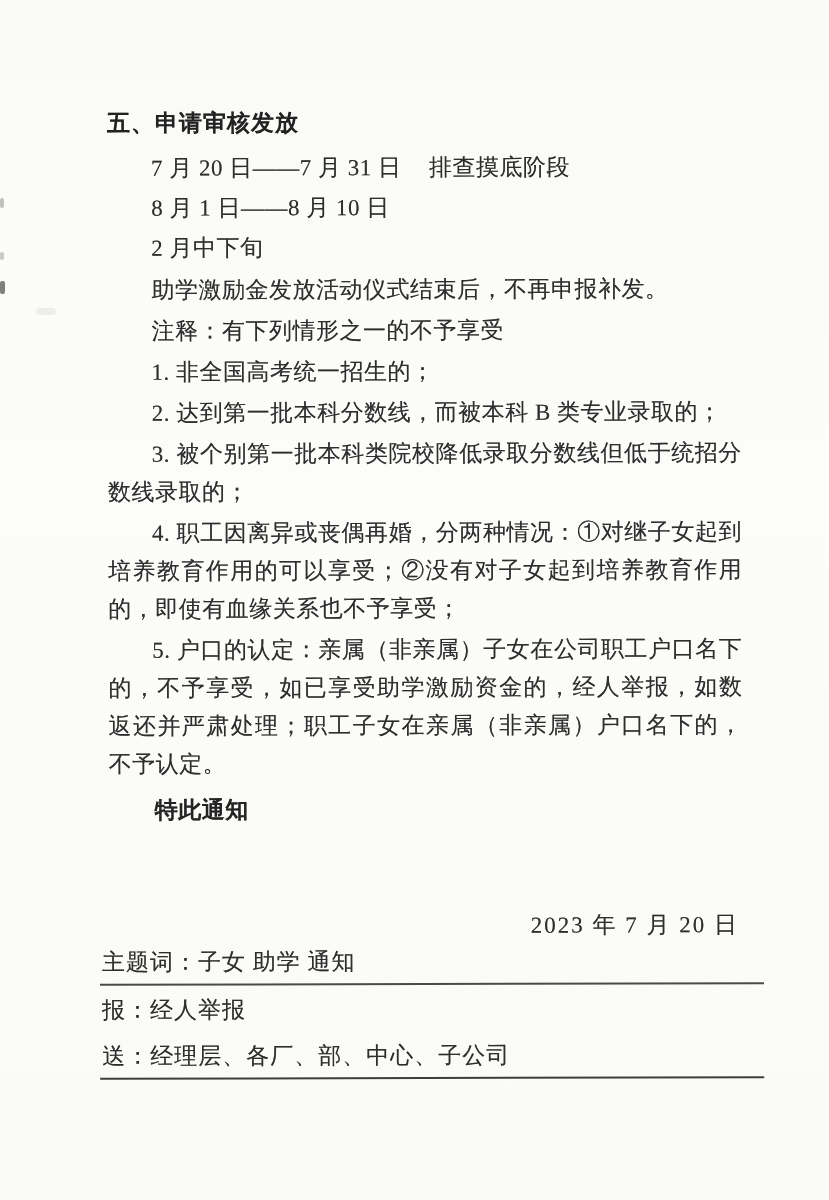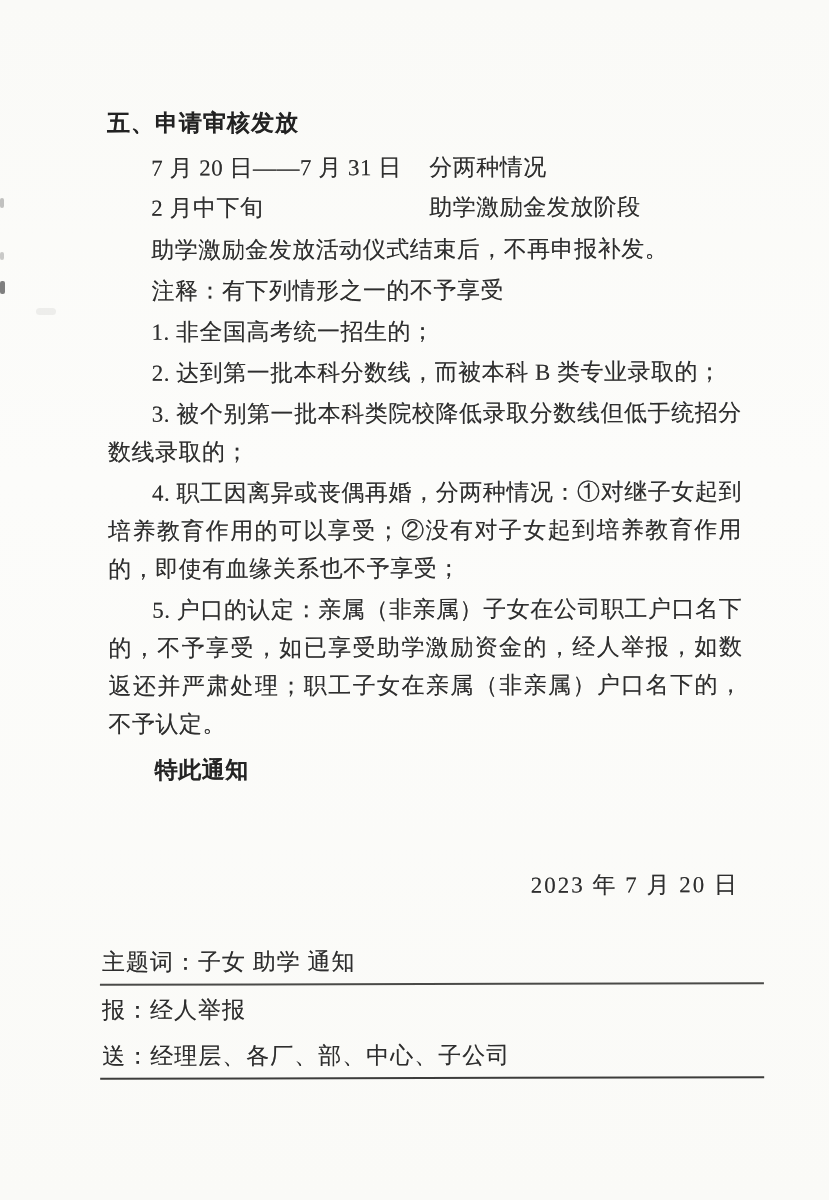--- a/index.html
+++ b/index.html
@@ -113,27 +113,27 @@
   <span class="artifact a3"></span>
   <span class="artifact a4"></span>
 
   <main class="content">
 
     <h2 class="heading">五、申请审核发放</h2>
 
     <div class="schedule">
       <div class="srow">
         <span class="period">7 月 20 日——7 月 31 日</span>
-        <span class="phase">分两种情况</span>
+        <span class="phase">排查摸底阶段</span>
       </div>
       <div class="srow">
+        <span class="period">8 月 1 日——8 月 10 日</span>
       </div>
       <div class="srow">
         <span class="period">2 月中下旬</span>
-        <span class="phase">助学激励金发放阶段</span>
       </div>
     </div>
 
     <p class="para">助学激励金发放活动仪式结束后，不再申报补发。</p>
     <p class="para">注释：有下列情形之一的不予享受</p>
     <p class="para">1. 非全国高考统一招生的；</p>
     <p class="para">2. 达到第一批本科分数线，而被本科 B 类专业录取的；</p>
     <p class="para">3. 被个别第一批本科类院校降低录取分数线但低于统招分数线录取的；</p>
     <p class="para">4. 职工因离异或丧偶再婚，分两种情况：①对继子女起到培养教育作用的可以享受；②没有对子女起到培养教育作用的，即使有血缘关系也不予享受；</p>
     <p class="para">5. 户口的认定：亲属（非亲属）子女在公司职工户口名下的，不予享受，如已享受助学激励资金的，经人举报，如数返还并严肃处理；职工子女在亲属（非亲属）户口名下的，不予认定。</p>

